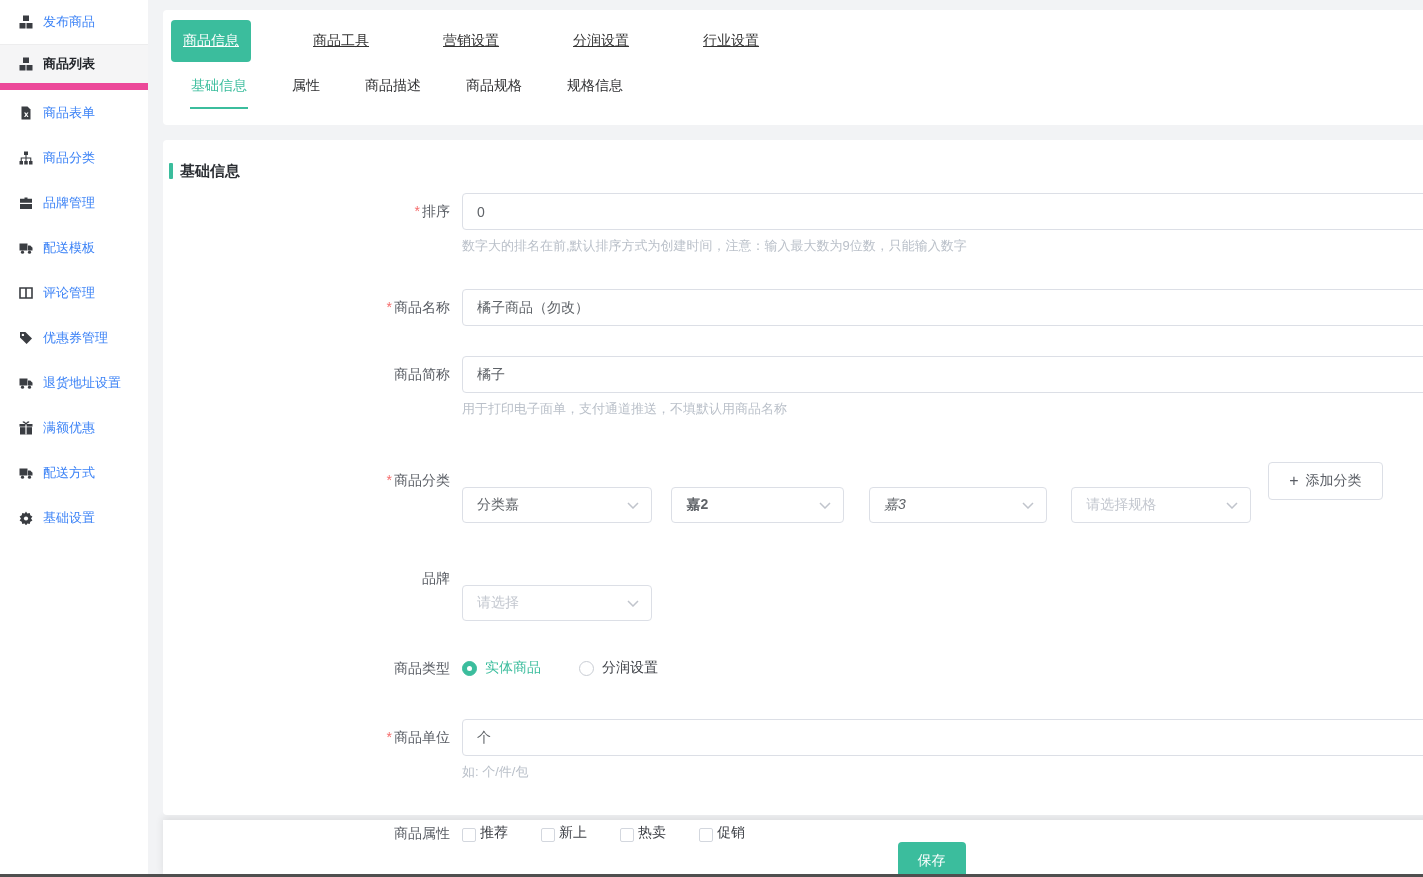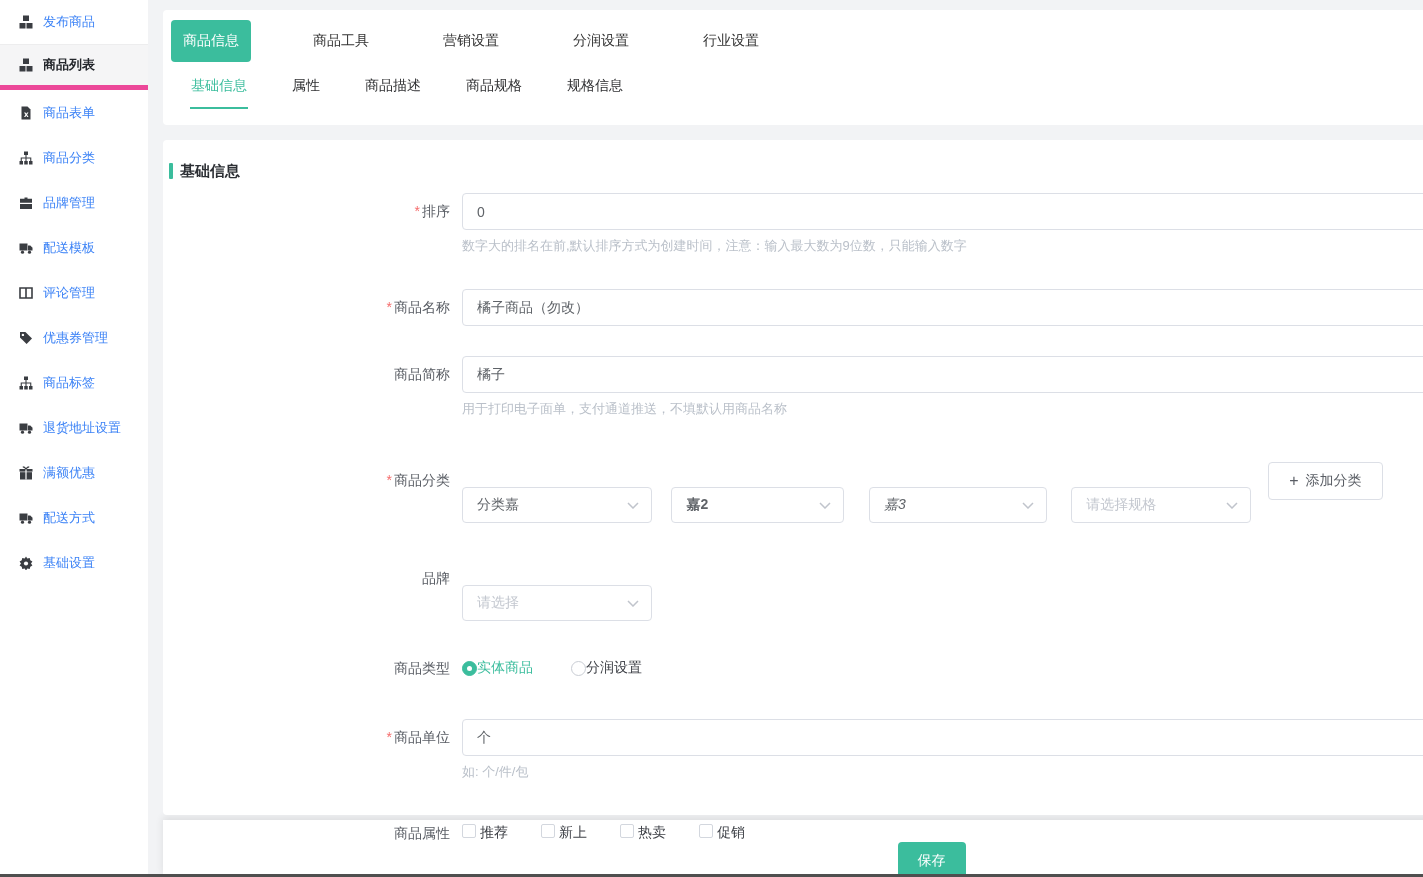--- a/index.html
+++ b/index.html
@@ -19,32 +19,32 @@
   }
   .side-item {
     height:45px; display:flex; align-items:center; gap:10px;
     padding-left:19px; font-size:13px; color:#3b82f6; cursor:pointer;
     white-space:nowrap;
   }
   .side-item svg { width:14px; height:14px; flex:none; fill:#3a3d42; }
   .side-item.first { border-bottom:1px solid #ededee; }
   .side-item.active {
     background:#f5f5f6; font-weight:bold; color:#23262b;
-    border-bottom:5px solid #ec4899;
+    border-bottom:7px solid #ec4899;
   }
 
   
   .content { position:absolute; left:163px; top:0; width:1537px; z-index:1; }
 
   .tabs-card { margin-top:10px; height:115px; background:#fff; border-radius:4px; }
   .main-tabs { display:flex; gap:50px; padding:10px 0 0 8px; }
   .main-tab {
     min-width:78px; height:42px; padding:12px 12px;
     display:flex; align-items:center; justify-content:center;
-    font-size:14px; color:#333; border-radius:4px; cursor:pointer;
+    font-size:14px; color:#333; border-radius:4px; cursor:pointer;text-decoration:underline;
   }
   .main-tab.active { background:var(--accent); color:#fff; }
   .sub-tabs { display:flex; gap:43px; margin:15px 0 0 27px; }
   .sub-tab { font-size:14px; color:#303133; padding:0 1px 12px; cursor:pointer; }
   .sub-tab.active { color:var(--accent); border-bottom:2.5px solid var(--accent); }
 
   
   .form-card {
     margin-top:15px; height:675px; background:#fff; border-radius:4px;
     padding:21px 0 22px;
@@ -92,34 +92,34 @@
   .add-btn {
     height:38px; min-width:115px; padding:0 16px;
     border:1px solid #dcdfe6; border-radius:4px; background:#fff;
     display:inline-flex; align-items:center; justify-content:center; gap:7px;
     font-size:14px; color:#595d64; cursor:pointer; font-family:inherit;
     vertical-align:top;
   }
   .plus { font-size:16px; line-height:1; color:#595d64; }
 
   .radio-group { display:flex; align-items:center; gap:38px; height:20px; }
-  .radio-opt { display:flex; align-items:center; cursor:pointer; font-size:14px; color:#3c3f45; }
+  .radio-opt { display:flex; align-items:center; gap:8px; cursor:pointer; font-size:14px; color:#3c3f45; }
   .radio {
     width:15px; height:15px; border-radius:50%;
     border:1px solid #c9cdd4; background:#fff; position:relative; flex:none;
   }
   .radio.checked { background:var(--accent); border-color:var(--accent); }
   .radio.checked::after {
     content:""; position:absolute; left:50%; top:50%; width:5px; height:5px;
     margin:-2.5px 0 0 -2.5px; border-radius:50%; background:#fff;
   }
   .radio-opt.checked { color:var(--accent); }
 
   .check-group { display:flex; align-items:center; height:20px; }
-  .check-opt { display:flex; align-items:flex-start; gap:4px; cursor:pointer;
+  .check-opt { display:flex; align-items:flex-end; gap:4px; cursor:pointer;
     font-size:14px; color:#3c3f45; width:79px; }
   .checkbox { width:14px; height:14px; border:1px solid #d3d7de; border-radius:2px; background:#fff; flex:none; }
 
   
   .footer-bar {
     position:absolute; left:163px; top:820px; width:1537px; height:57px;
     background:#fff; box-shadow:0 -3px 8px rgba(0,0,0,0.09);
   }
   .save-btn {
     display:block; margin:22px auto 0; width:68px; height:38px;
@@ -186,30 +186,20 @@
         <path d="M7 2v10" stroke="#3a3d42" stroke-width="1.6"></path>
       </svg>
     <span>评论管理</span>
   </div>
   <div class="side-item">
     <svg viewBox="0 0 14 14">
         <path d="M1 1h5.4L13 7.6 7.6 13 1 6.4z"></path>
         <circle cx="3.9" cy="3.9" r="1.2" fill="#fff"></circle>
       </svg>
     <span>优惠券管理</span>
-  </div>
-  <div class="side-item">
-    <svg viewBox="0 0 14 14">
-        <rect x="5" y="0.5" width="4" height="3.5"></rect>
-        <rect x="0.5" y="10" width="3.5" height="3.5"></rect>
-        <rect x="5.25" y="10" width="3.5" height="3.5"></rect>
-        <rect x="10" y="10" width="3.5" height="3.5"></rect>
-        <path d="M7 4v3M2.25 10V7h9.5v3M7 7v3" stroke="#3a3d42" fill="none" stroke-width="1.1"></path>
-      </svg>
-    <span>商品标签</span>
   </div>
   <div class="side-item">
     <svg viewBox="0 0 14 14">
         <path d="M0.5 2.5h8v7h-8z"></path>
         <path d="M9 4.5h2.3l2.2 2.3v2.7H9z"></path>
         <circle cx="3.5" cy="11.2" r="1.6"></circle>
         <circle cx="10.5" cy="11.2" r="1.6"></circle>
       </svg>
     <span>退货地址设置</span>
   </div>

